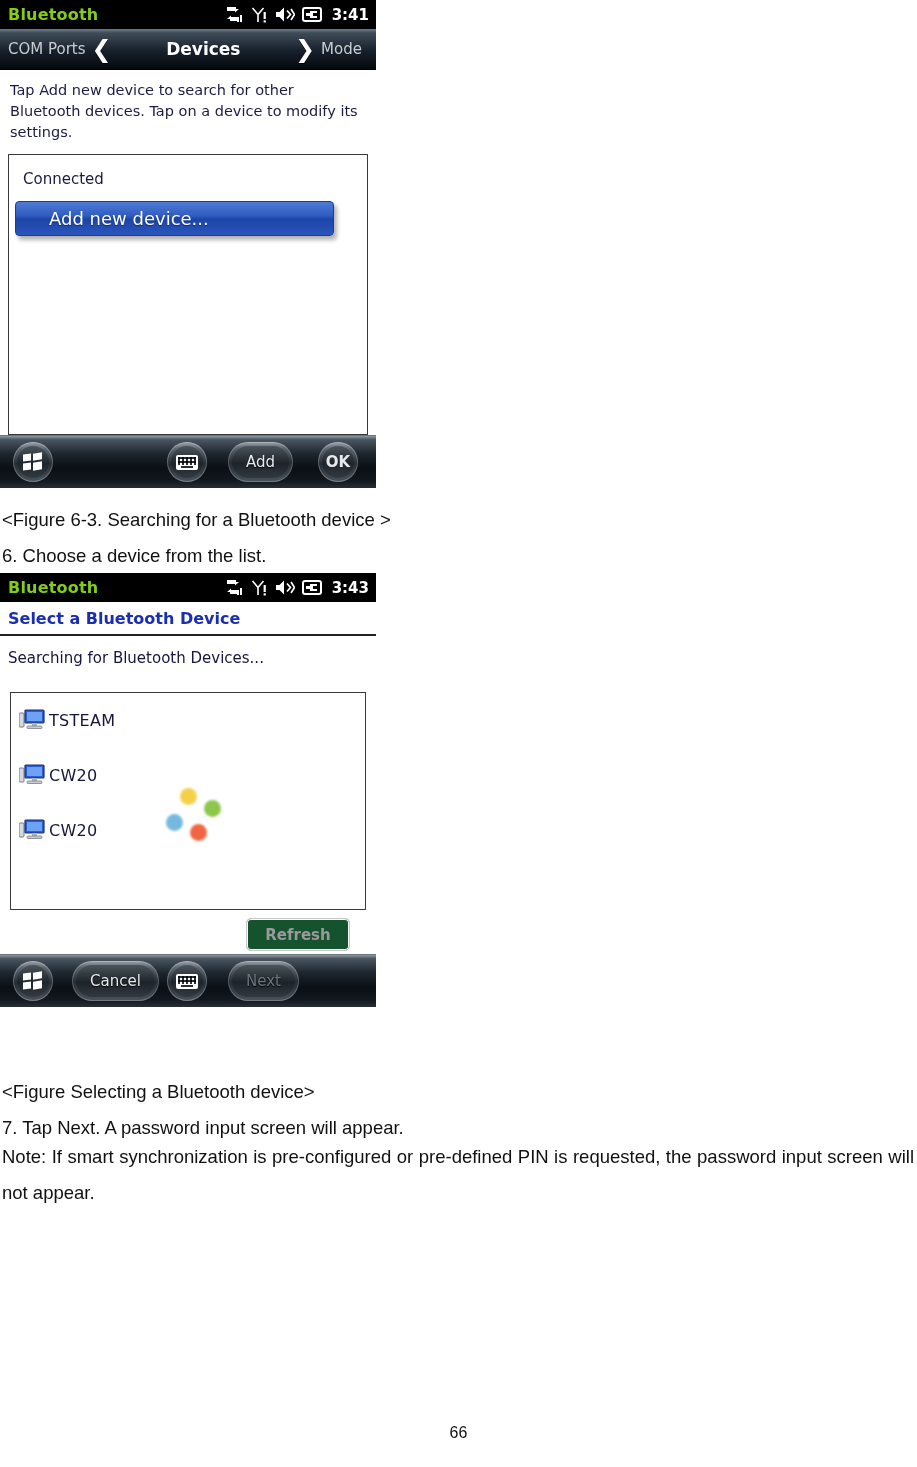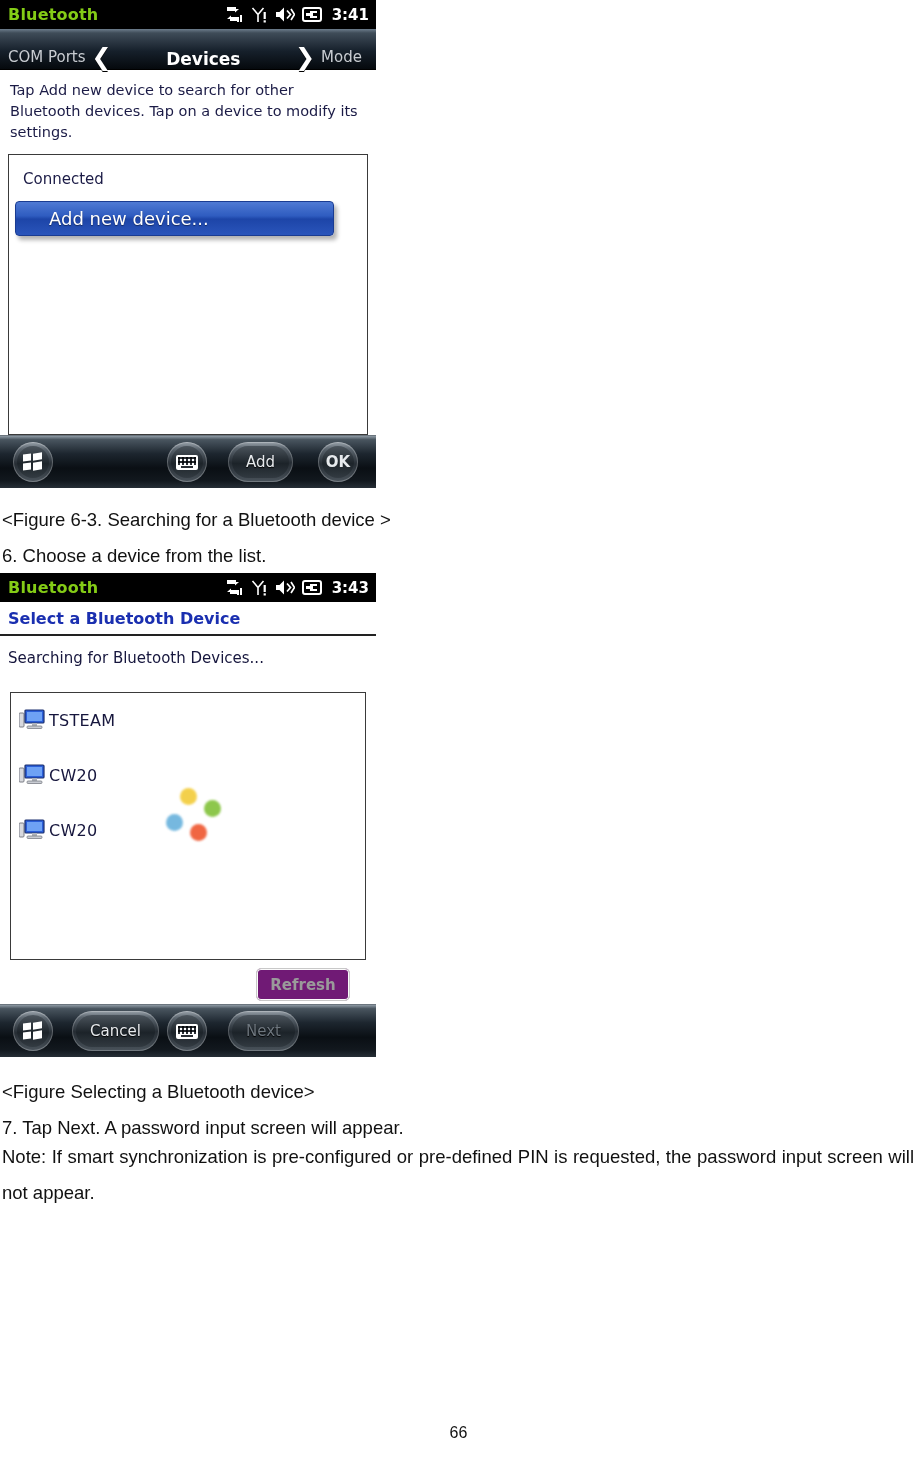--- a/index.html
+++ b/index.html
@@ -75,21 +75,21 @@
     margin-left: 2px;
   }
   .tb-icon { display:block; }
 
   
   .navbar {
     position: relative;
     height: 41px;
     background: linear-gradient(to bottom, #6d7d8c 0%, #3f4c58 10%, #16202b 55%, #05090d 100%);
     display: flex;
-    align-items: flex-end;
+    align-items: center;
     justify-content: space-between;
     padding: 0 14px 0 8px;
     border-bottom: 1px solid #000;
   }
   .nav-side {
     color: #c9cdd2;
     font-size: 15px;
   }
   .nav-center {
     color: #ffffff;
@@ -159,21 +159,21 @@
   }
   .searching-text {
     font-size: 15px;
     color: #16163d;
     padding: 13px 0 0 8px;
   }
   .devlistbox {
     margin: 25px 10px 0 10px;
     border: 1px solid #3a3a3a;
     background: #ffffff;
-    height: 268px;
+    height: 218px;
     position: relative;
     padding: 9px 0 0 0;
     overflow: hidden;
   }
   .dev-row {
     display: flex;
     align-items: center;
     height: 36px;
     padding-left: 8px;
     gap: 4px;
@@ -205,25 +205,25 @@
 
   .refresh-row {
     position: relative;
     height: 44px;
     background: #fff;
   }
   .refresh-btn {
     position: absolute;
     right: 26px;
     top: 8px;
-    width: 94px;
+    width: 104px;
     height: 33px;
     border: 1px solid #c8c8c8;
     border-radius: 5px;
-    background: #701a75;
+    background: #14532d;
     color: #9a9a9a;
     font-size: 15px;
     font-weight: bold;
     display: flex;
     align-items: center;
     justify-content: center;
     box-shadow: inset 0 0 0 1px #fbfbfb;
   }
 
   

